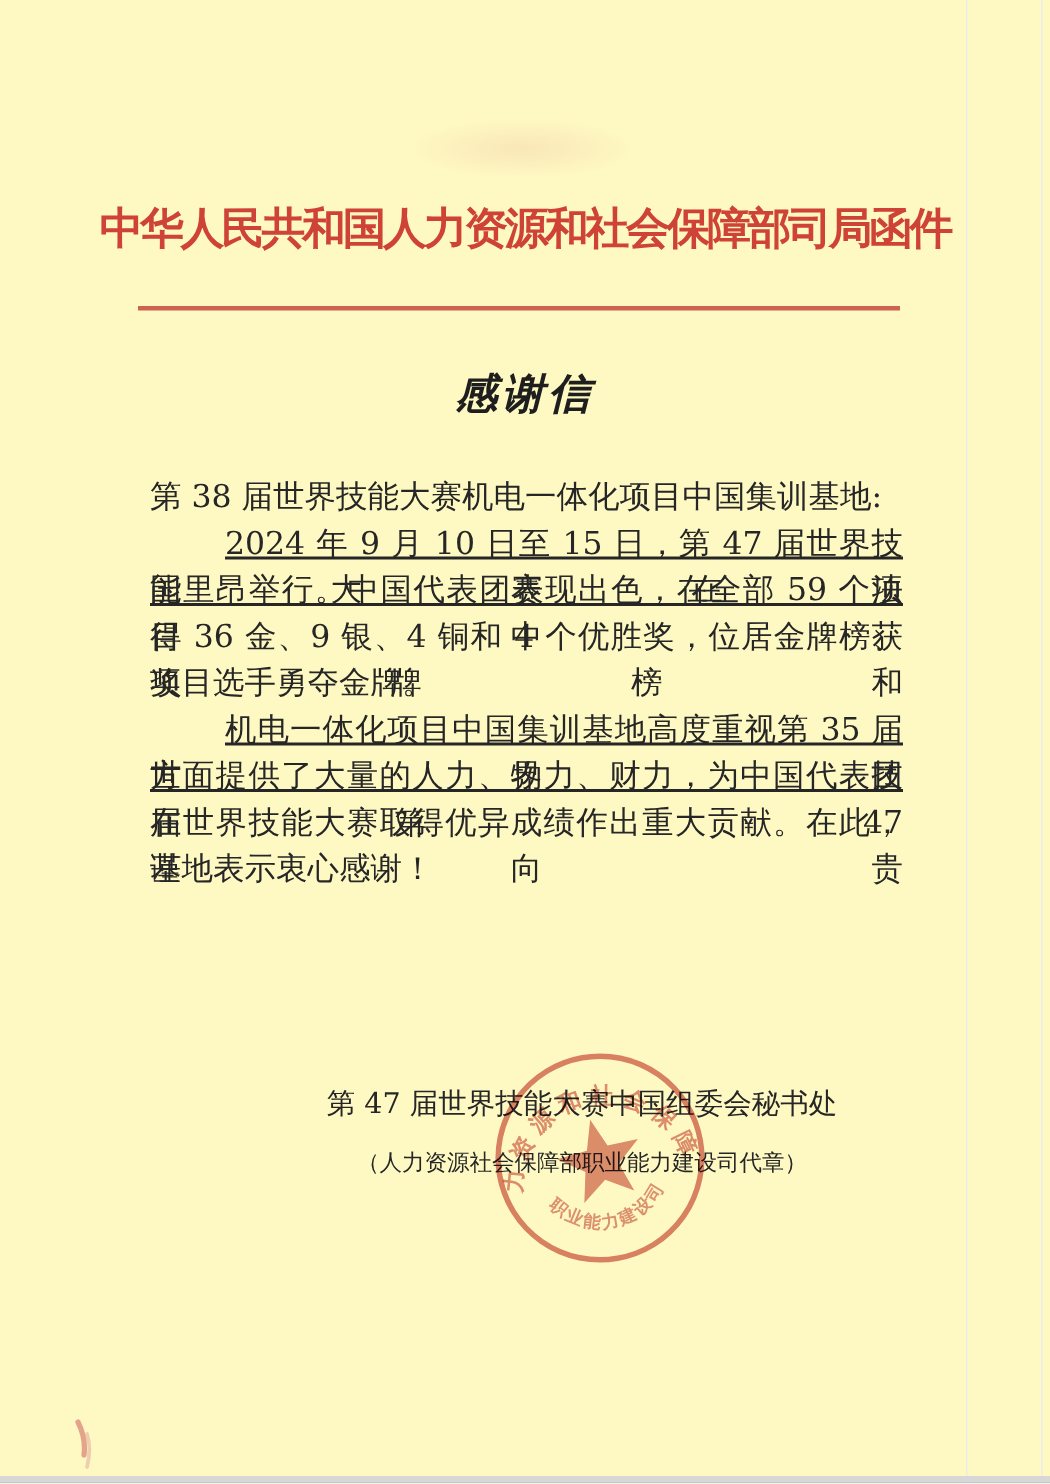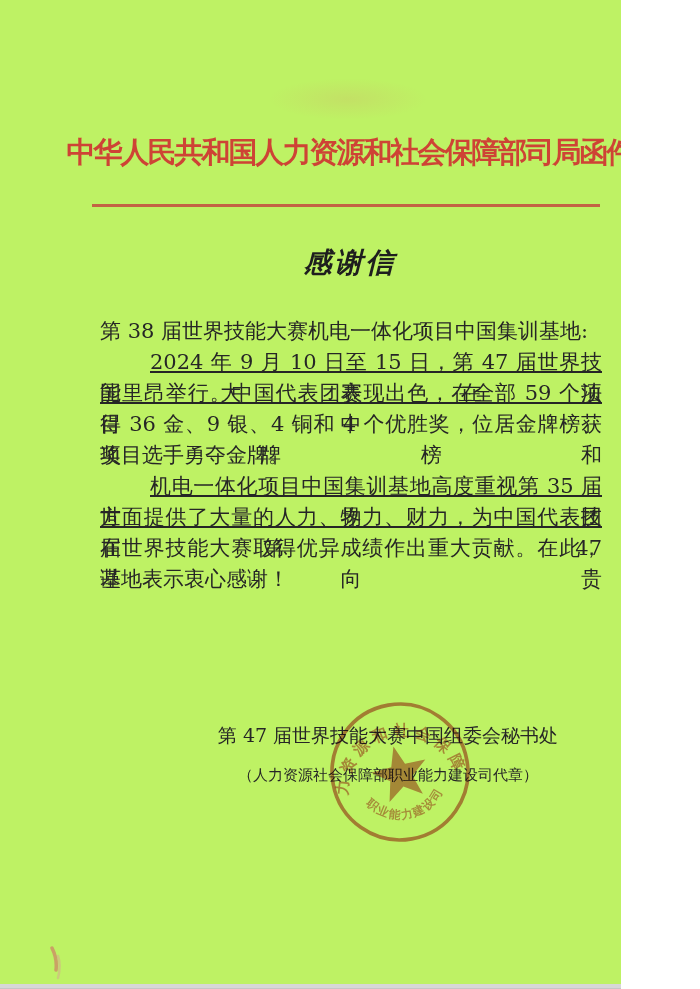--- a/index.html
+++ b/index.html
@@ -1,23 +1,22 @@
 <!DOCTYPE html>
 <html lang="zh"><head>
 <meta charset="utf-8">
 <style>
   html,body{margin:0;padding:0;background:#ffffff;}
   .page{
     position:relative;
-    width:600px;height:989px;
-    background:#bef264;
+    width:700px;height:989px;
+    background:#fef9c3;
     overflow:hidden;
     font-family:"DejaVu Serif","Liberation Serif",serif;
     color:#262626;
-    padding-left:21px;
   }
   
   .letterhead-title{
     position:absolute;left:40px;top:133px;width:620px;
     text-align:center;
     font-size:29px;font-weight:bold;letter-spacing:-2px;
     color:#ce4335;
     white-space:nowrap;
   }
   .letterhead-rule{

